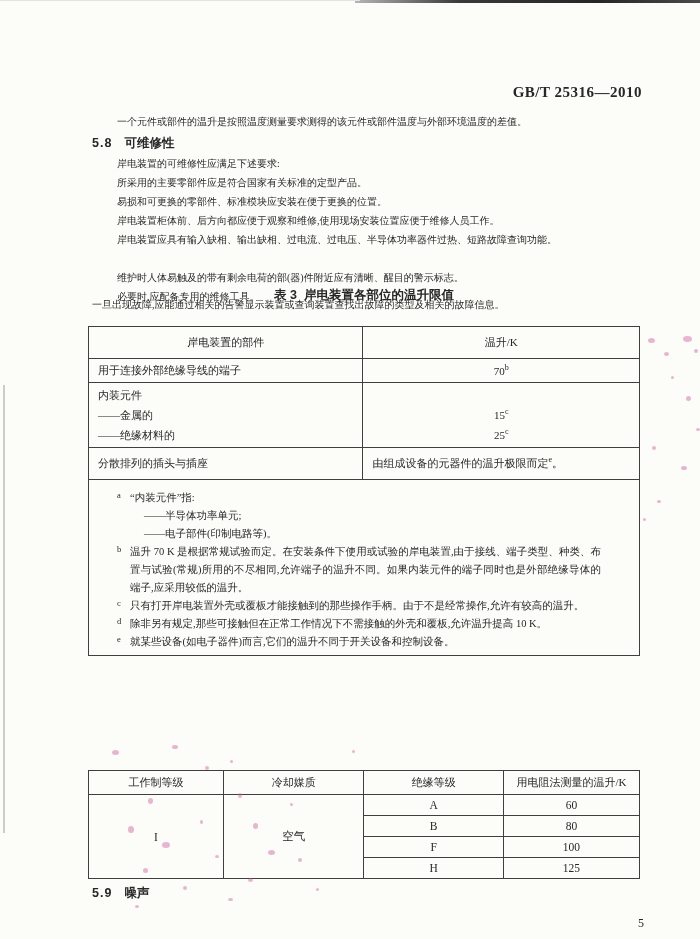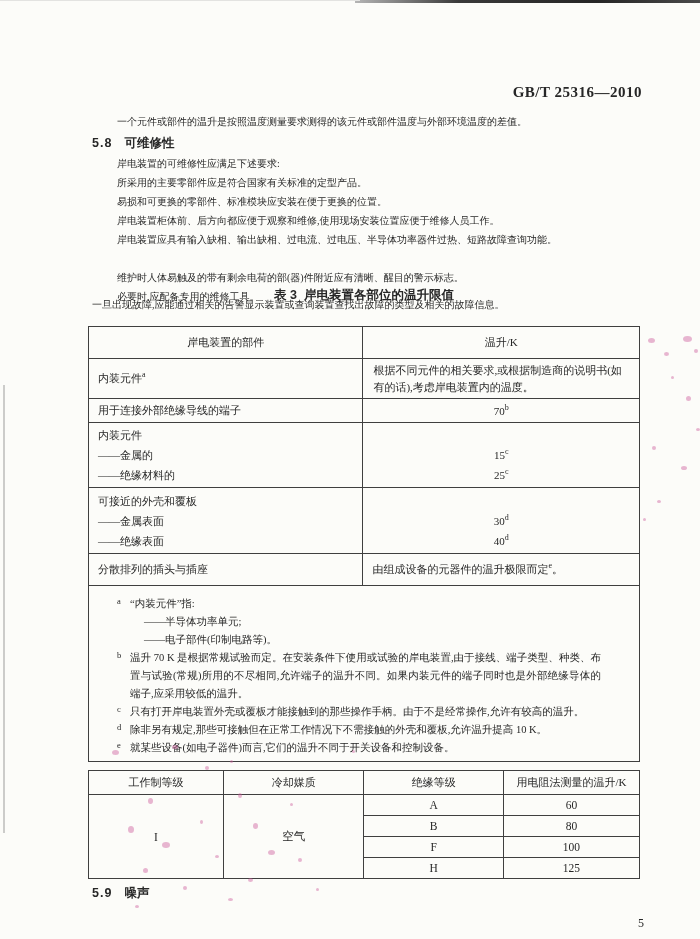--- a/index.html
+++ b/index.html
@@ -82,59 +82,37 @@
   <table id="t3" style="top:326px;">
     <colgroup>
         <col style="width:49.8%">
         <col style="width:50.2%">
       </colgroup>
     <tbody>
         <tr style="height:32px;">
       <th>岸电装置的部件</th>
       <th>温升/K</th>
     </tr>
-    <tr style="height:36px;">
-      <td class="cell-left"><span>内装元件</span><sup>a</sup></td>
-      <td>
-            <div class="val-wrap">根据不同元件的相关要求,或根据制造商的说明书(如有的话),考虑岸电装置内的温度。</div>
-          </td>
-    </tr>
     <tr style="height:24px;">
       <td class="cell-left">用于连接外部绝缘导线的端子</td>
       <td class="cell-center"><span>70</span><sup>b</sup></td>
     </tr>
     <tr style="height:64px;">
       <td>
         <div class="grp">
           <div class="lbl">内装元件</div>
           <div class="lbl">——金属的</div>
           <div class="lbl">——绝缘材料的</div>
         </div>
       </td>
       <td>
         <div class="grp">
           <div class="v"></div>
           <div class="v"><span>15</span><sup>c</sup></div>
           <div class="v"><span>25</span><sup>c</sup></div>
-        </div>
-      </td>
-    </tr>
-    <tr style="height:66px;">
-      <td>
-        <div class="grp">
-          <div class="lbl">可接近的外壳和覆板</div>
-          <div class="lbl">——金属表面</div>
-          <div class="lbl">——绝缘表面</div>
-        </div>
-      </td>
-      <td>
-        <div class="grp">
-          <div class="v"></div>
-          <div class="v"><span>30</span><sup>d</sup></div>
-          <div class="v"><span>40</span><sup>d</sup></div>
         </div>
       </td>
     </tr>
     <tr style="height:32px;">
       <td class="cell-left">分散排列的插头与插座</td>
       <td class="cell-left"><span>由组成设备的元器件的温升极限而定</span><sup>e</sup><span>。</span></td>
     </tr>
     <tr style="height:164px;">
       <td class="fn-cell" colspan="2">
         <div class="fn">

